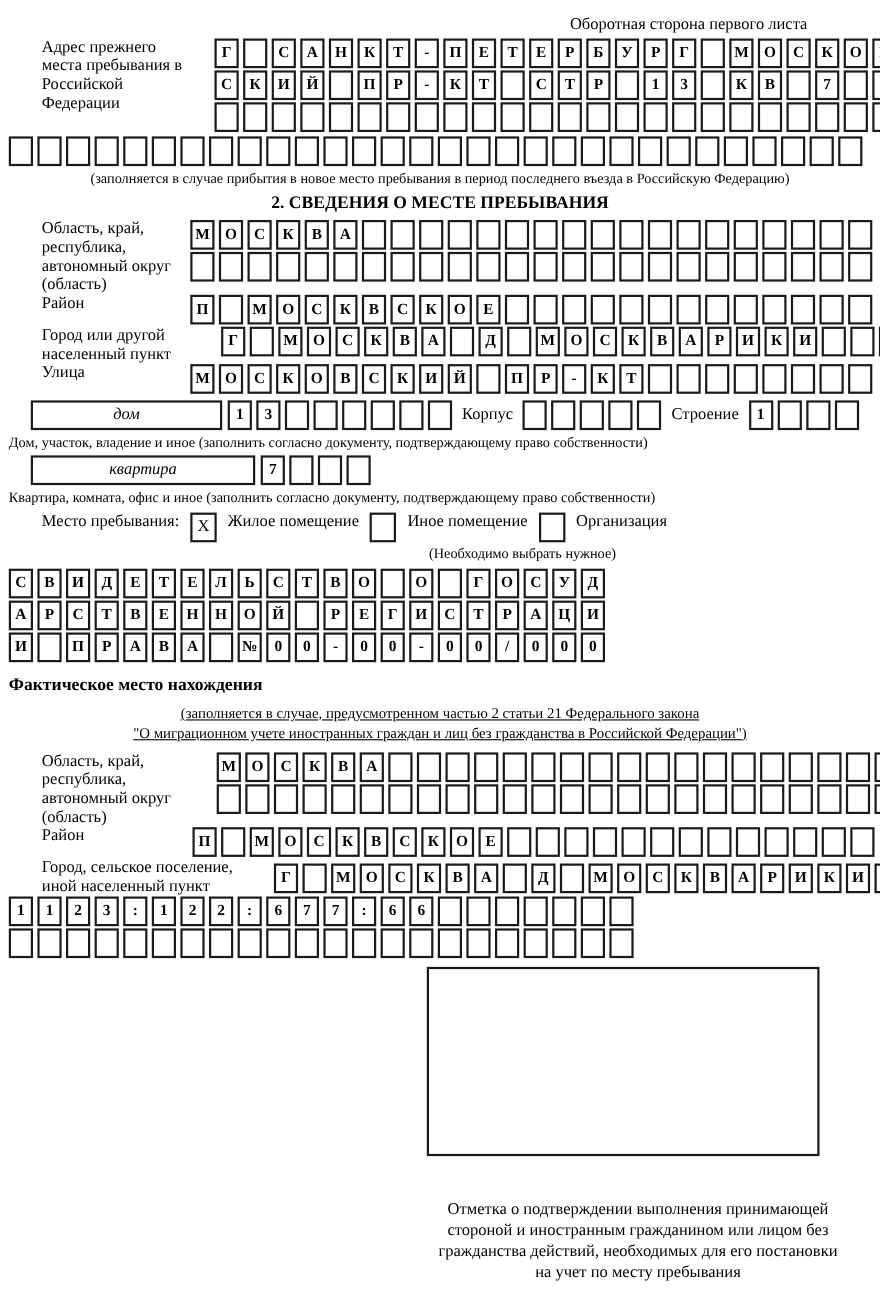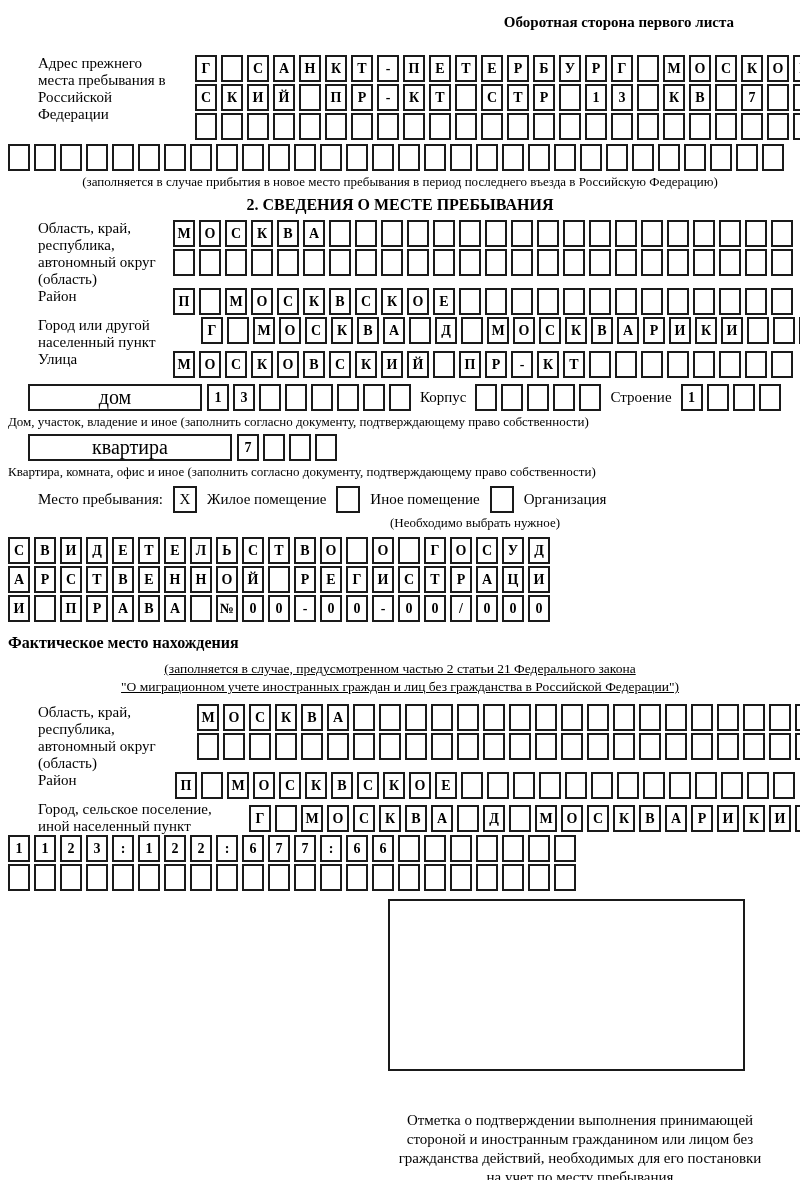--- a/index.html
+++ b/index.html
@@ -1,21 +1,21 @@
 <!DOCTYPE html>
 <html><head>
 <meta charset="utf-8">
 <style>
   html,body { margin:0; padding:0; background:#fff; }
   .page {
     position:relative; width:800px; height:1180px; box-sizing:border-box;
     background:#fff; color:#000; font-family:"Liberation Serif", serif;
     padding:14px 8px 0 8px; overflow:hidden;
   }
-  .page-header { text-align:right; font-size:15px; padding-right:58px; margin-bottom:24px;font-weight:bold; }
+  .page-header { text-align:right; font-size:15px; padding-right:58px; margin-bottom:4px; }
 
   .field { display:flex; align-items:flex-start;gap:17px; }
   .flabel { font-size:15px; line-height:17px; flex-shrink:0; padding-left:30px; box-sizing:border-box; }
   .rows { display:flex; flex-direction:column; }
 
   .cell-row { display:flex; gap:4px; margin-bottom:2px; }
   .cell {
     width:18px; height:23px; border:2px solid #1a1a1a; box-sizing:content-box;
     display:inline-flex; align-items:center; justify-content:center;
     font-size:14px; font-weight:bold; font-family:"Liberation Serif", serif; flex-shrink:0;
@@ -28,26 +28,26 @@
 
   .addr .flabel { width:170px; }
   .f-region .flabel { width:148px; }
   .f-district .flabel { width:148px; }
   .f-city .flabel { width:176px; }
   .f-street .flabel { width:148px; }
 
   .house-row { display:flex; align-items:center; margin:4px 0 2px 20px; gap:5px; }
   .big-box {
     border:2px solid #1a1a1a; height:23px; display:inline-flex; align-items:center;
-    justify-content:center; font-size:20px; flex-shrink:0;
+    justify-content:center; font-size:15px; flex-shrink:0;font-style:italic;
   }
   .inline-label { font-size:15px; padding:0 4px; white-space:nowrap; }
   .inline-cells { display:flex; gap:4px; }
 
-  .stay-row { display:flex; align-items:center; margin:6px 0 2px 30px; gap:10px; font-size:15px; }
+  .stay-row { display:flex; margin:6px 0 2px 30px; gap:10px; font-size:15px; }
   .checkbox { width:20px; height:23px; border:2px solid #1a1a1a; display:inline-flex;
     align-items:center; justify-content:center; font-size:15px; flex-shrink:0; }
   .stay-note { text-align:center; font-size:13px; padding-left:150px; margin-bottom:6px; }
 
   .f-doc .flabel { width:238px; }
   .f-doc { margin-bottom:4px; }
 
   .fact-title { text-align:left; font-weight:bold; font-size:16px; margin:10px 0 8px 0; }
   .fact-note { text-align:center; font-size:13.5px; line-height:18px; }
   .fact-notes { margin-bottom:8px;text-decoration:underline; }

